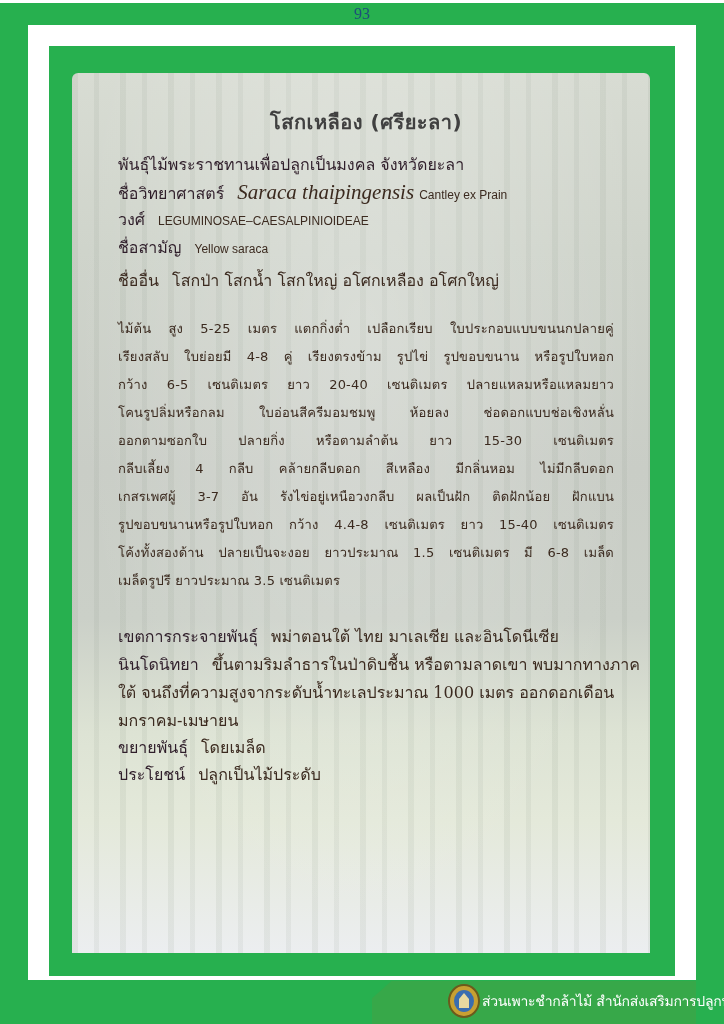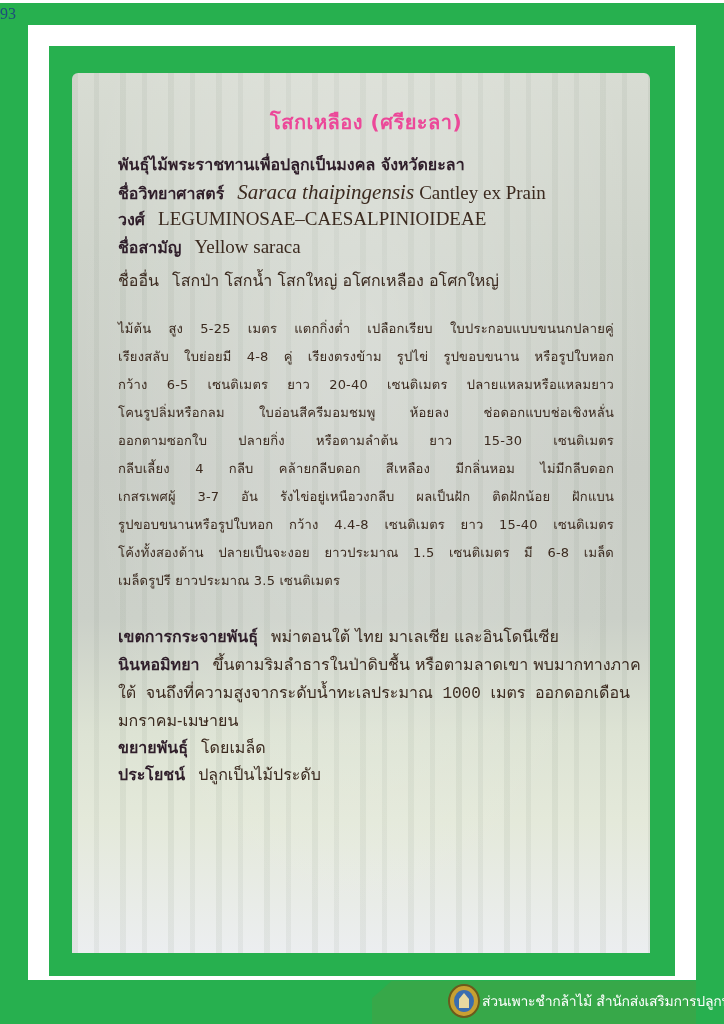--- a/index.html
+++ b/index.html
@@ -8,21 +8,21 @@
     background: #ffffff;
     font-family: "DejaVu Serif", serif;
   }
   .frame-outer {
     position: absolute; left: 0; top: 3px; width: 724px; height: 1021px;
     background: #27b04f;
   }
   .top-white-left { position: absolute; left: 0; top: 0; width: 40px; height: 3px; background: #fff; }
   .top-white-right { position: absolute; left: 688px; top: 0; width: 36px; height: 3px; background: #fff; }
   .page-number {
-    position: absolute; left: 0; top: 5px; width: 724px; text-align: left;
+    position: absolute; left: 0; top: 5px; width: 724px; text-align: center;
     font-family: "Liberation Serif", serif; font-size: 16px; color: #1d4e7a;
   }
   .frame-white {
     position: absolute; left: 28px; top: 25px; width: 668px; height: 955px;
     background: #ffffff;
   }
   .frame-inner {
     position: absolute; left: 49px; top: 46px; width: 626px; height: 930px;
     background: #27b04f;
   }
@@ -40,29 +40,29 @@
         #dde3d4 75%, #e4e9da 85%, #eceef0 100%);
   }
   .photo-haze {
     position: absolute; inset: 0;
     background: radial-gradient(ellipse at 50% 30%, rgba(255,255,255,0.25), rgba(255,255,255,0) 70%);
     border-radius: 6px 6px 0 0;
   }
   .title {
     position: absolute; left: 270px; top: 106px;
     font-family: "DejaVu Sans", sans-serif; font-weight: bold; font-size: 20px;
-    color: #ec4899; letter-spacing: 0.5px; white-space: nowrap;
+    color: #404040; letter-spacing: 0.5px; white-space: nowrap;
   }
   .info-line {
     position: absolute; left: 118px; font-size: 16px; white-space: nowrap; color: #3b2a1f;
   }
-  .info-line .lbl { font-weight: bold; color: #2f1e2a; }
+  .info-line .lbl { font-weight: normal; color: #2f1e2a; }
   .info-line .val { margin-left: 8px; }
   .info-line .sci { font-style: italic; font-family: "Liberation Serif", serif; font-size: 21px; }
-  .info-line .en { font-family: Liberation Serif, serif; font-size: 19px; }
+  .info-line .en { font-family: Liberation Sans, sans-serif; font-size: 12px; }
   .desc-line {
     position: absolute; left: 118px; width: 496px; font-size: 13px; color: #3b2a1f;
     white-space: nowrap; text-align: justify; text-align-last: justify;
     font-family: "DejaVu Sans", sans-serif; letter-spacing: 0.2px;
   }
   .desc-line.last { text-align-last: left; }
   .footer-band {
     position: absolute; left: 372px; top: 981px; width: 324px; height: 43px;
     background: #37a849;
     clip-path: polygon(6% 0, 100% 0, 100% 100%, 0 100%, 0 40%);
@@ -131,24 +131,24 @@
 <div class="desc-line" style="top:486px;">เกสรเพศผู้ 3-7 อัน รังไข่อยู่เหนือวงกลีบ ผลเป็นฝัก ติดฝักน้อย ฝักแบน</div>
 <div class="desc-line" style="top:514px;">รูปขอบขนานหรือรูปใบหอก กว้าง 4.4-8 เซนติเมตร ยาว 15-40 เซนติเมตร</div>
 <div class="desc-line" style="top:542px;">โค้งทั้งสองด้าน ปลายเป็นจะงอย ยาวประมาณ 1.5 เซนติเมตร มี 6-8 เมล็ด</div>
 <div class="desc-line last" style="top:570px;">เมล็ดรูปรี ยาวประมาณ 3.5 เซนติเมตร</div>
 
 <div class="info-line" style="top:624px;">
   <span class="lbl">เขตการกระจายพันธุ์</span>
   <span class="val">พม่าตอนใต้ ไทย มาเลเซีย และอินโดนีเซีย</span>
 </div>
 <div class="info-line" style="top:652px;">
-  <span class="lbl">นินหอมิทยา</span>
+  <span class="lbl">นินโดนิทยา</span>
   <span class="val">ขึ้นตามริมลำธารในป่าดิบชื้น หรือตามลาดเขา พบมากทางภาค</span>
 </div>
-<div class="info-line" style="top:680px;font-family:Liberation Mono, monospace;">
+<div class="info-line" style="top:680px;">
   <span>ใต้ จนถึงที่ความสูงจากระดับน้ำทะเลประมาณ 1000 เมตร ออกดอกเดือน</span>
 </div>
 <div class="info-line" style="top:708px;">
   <span>มกราคม-เมษายน</span>
 </div>
 <div class="info-line" style="top:735px;">
   <span class="lbl">ขยายพันธุ์</span>
   <span class="val">โดยเมล็ด</span>
 </div>
 <div class="info-line" style="top:762px;">

